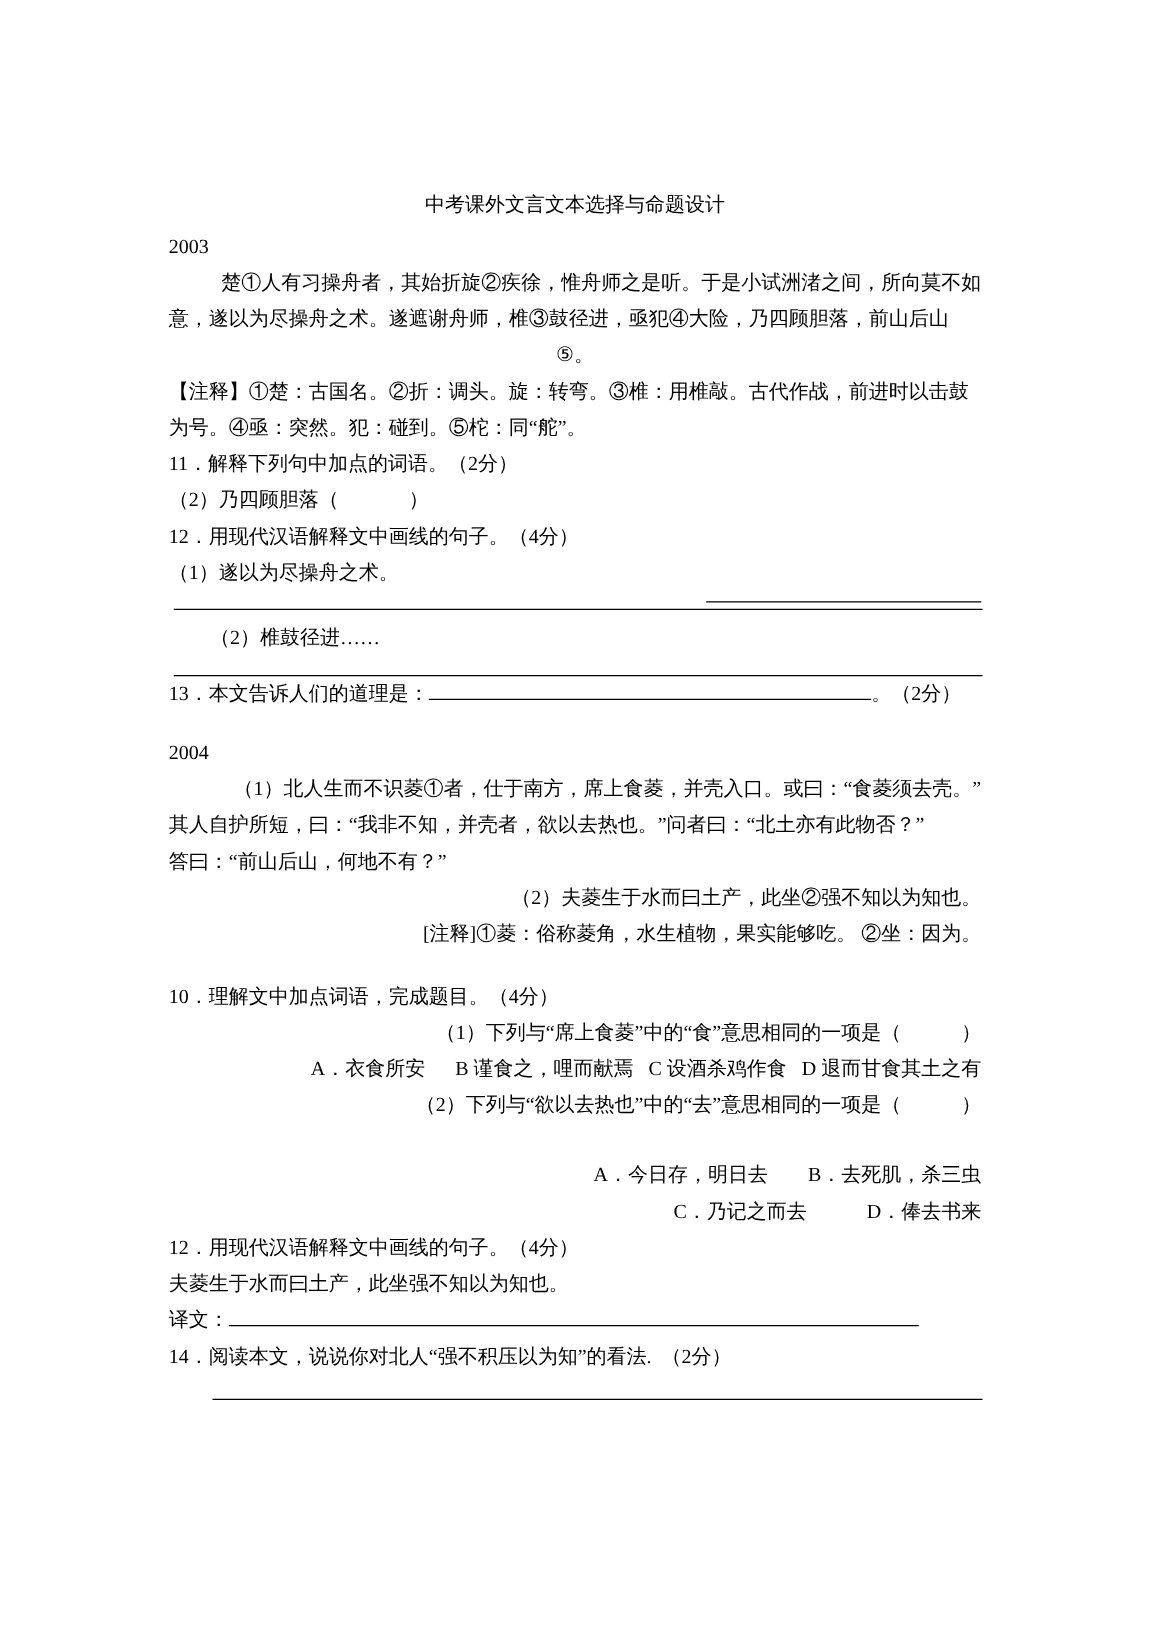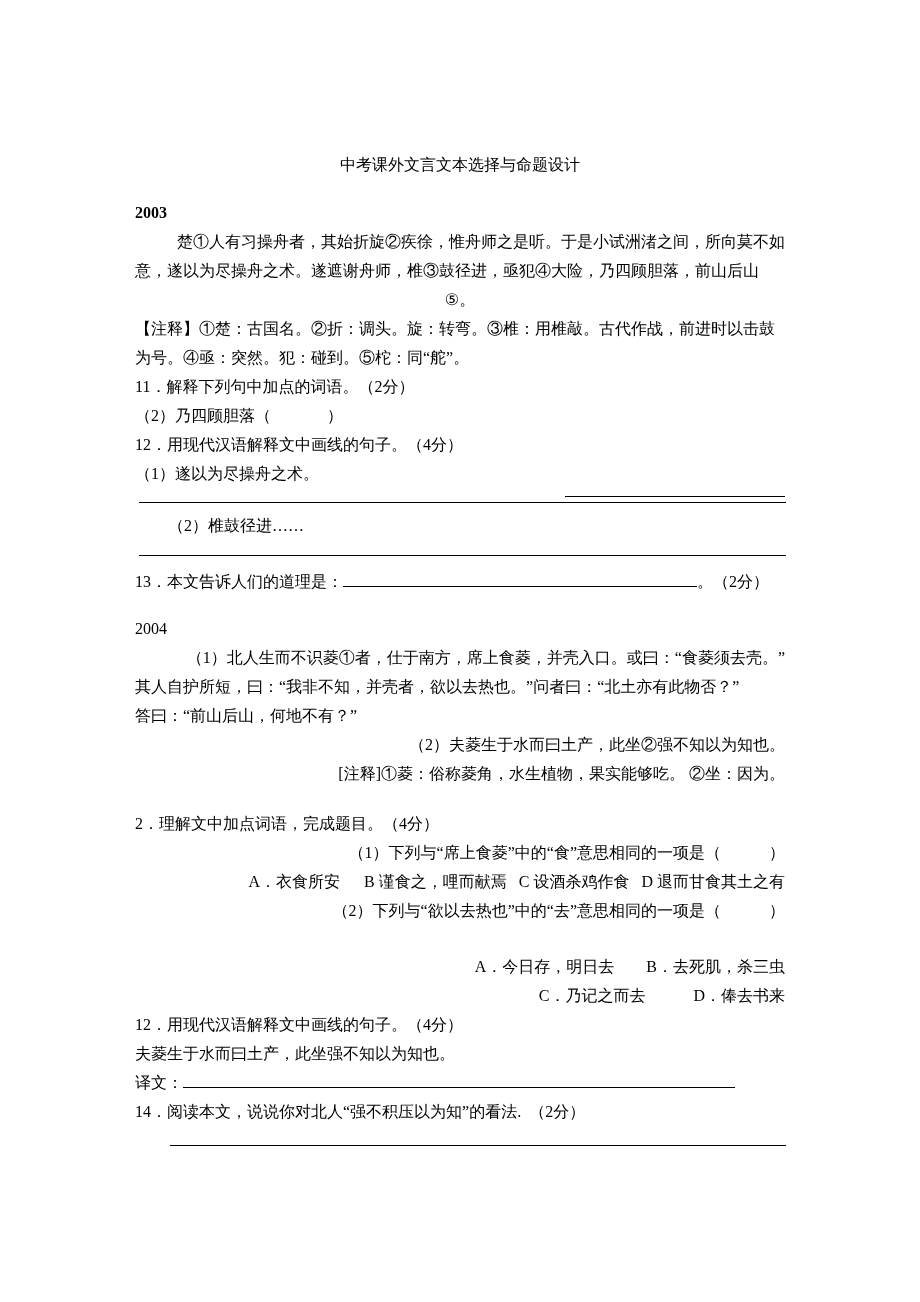--- a/index.html
+++ b/index.html
@@ -20,24 +20,24 @@
     overflow: hidden;
   }
   .line {
     white-space: pre;
     line-height: 29px;
     min-height: 29px;
   }
   .center { text-align: center; }
   .indent { padding-left: 32px; text-align: right; }
 
-  .mt-year2003 { margin-top: 19px; font-weight: bold; }
+  .mt-year2003 { margin-top: 4px; }
   .mt-ptitle   { margin-top: 1px; }
   .mt-q12item2 { margin-top: 8px; margin-left: 33px; }
-  .mt-q13line  { margin-top: 11px; }
+  .mt-q13line  { }
   .mt-year2004 { margin-top: 18px; }
   .mt-q12b     { margin-top: 21px; }
   .mt-optsAB   { margin-top: 27px; }
 
   .rule {
     border-top: 1px solid #000000;
     height: 0;
   }
   .rule-short  { width: 220px; margin-left: 430px; margin-top: 8px; }
   .rule-full   { width: 647px; margin-left: 4px; }
@@ -86,21 +86,21 @@
   <div class="line mt-q13line"><span>13．本文告诉人们的道理是：</span><span class="uline uline-q13"></span><span>。（2分）</span></div>
 
   <div class="line mt-year2004">2004</div>
 
   <div class="line indent">（1）北人生而不识菱①者，仕于南方，席上食菱，并壳入口。或曰：“食菱须去壳。”</div>
   <div class="line">其人自护所短，曰：“我非不知，并壳者，欲以去热也。”问者曰：“北土亦有此物否？”</div>
   <div class="line">答曰：“前山后山，何地不有？”</div>
   <div class="line indent">（2）夫菱生于水而曰土产，此坐②强不知以为知也。</div>
   <div class="line indent">[注释]①菱：俗称菱角，水生植物，果实能够吃。 ②坐：因为。</div>
 
-  <div class="line mt-q12b">2．理解文中加点词语，完成题目。（4分）</div>
+  <div class="line mt-q12b">10．理解文中加点词语，完成题目。（4分）</div>
   <div class="line indent">（1）下列与“席上食菱”中的“食”意思相同的一项是（            ）</div>
   <div class="line indent">A．衣食所安      B 谨食之，哩而献焉   C 设酒杀鸡作食   D 退而甘食其土之有</div>
   <div class="line indent">（2）下列与“欲以去热也”中的“去”意思相同的一项是（            ）</div>
 
   <div class="line indent mt-optsAB">A．今日存，明日去        B．去死肌，杀三虫</div>
   <div class="line indent">C．乃记之而去            D．俸去书来</div>
 
   <div class="line">12．用现代汉语解释文中画线的句子。（4分）</div>
   <div class="line">夫菱生于水而曰土产，此坐强不知以为知也。</div>
 

